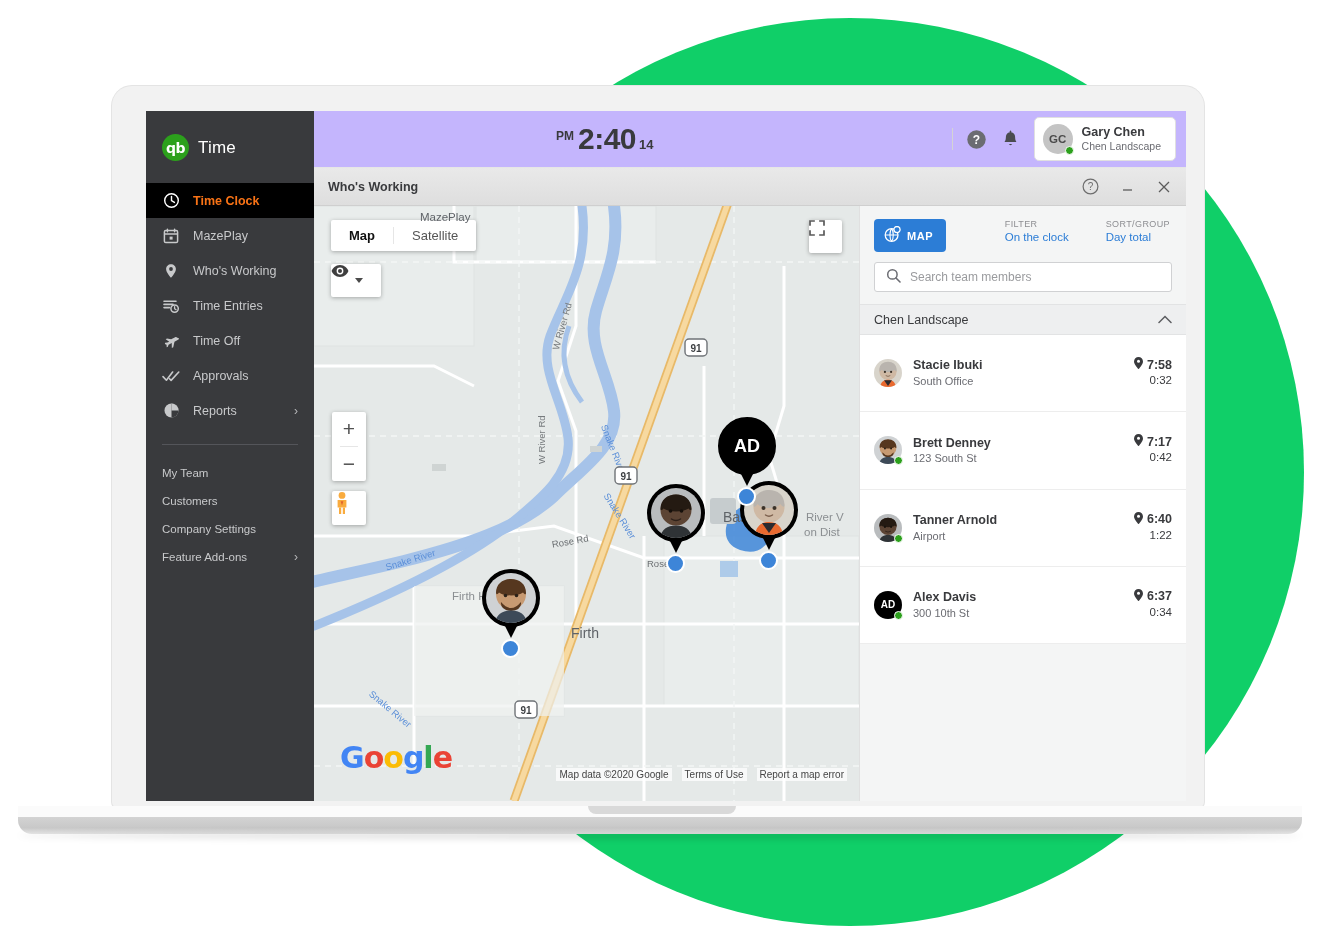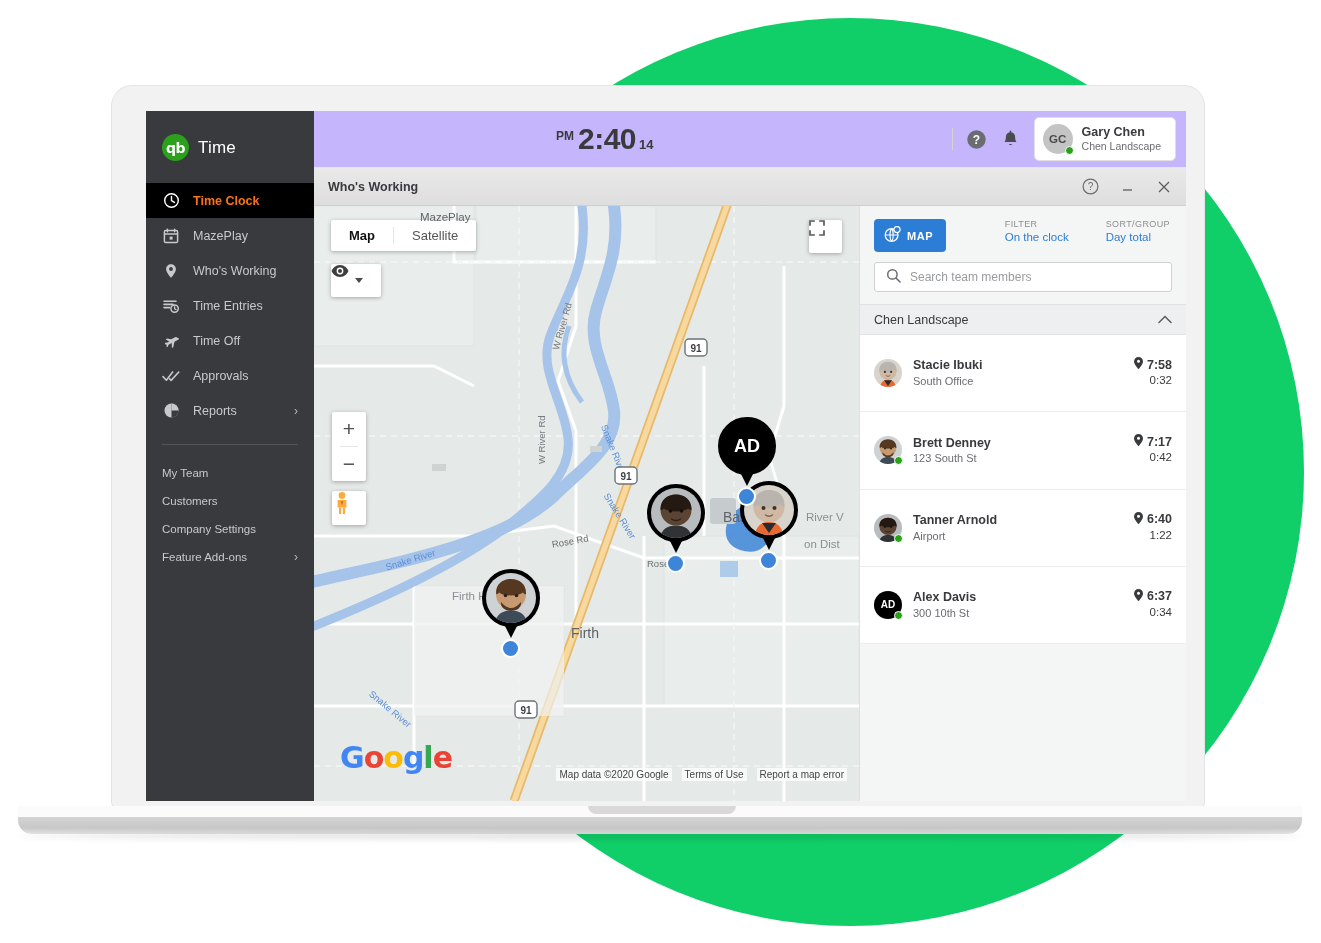--- a/index.html
+++ b/index.html
@@ -521,21 +521,21 @@
               <div class="maplabel" style="left: 295px; top: 217px; font-size: 9.5px; color: rgb(91, 143, 216); font-weight: normal; transform: rotate(68deg); transform-origin: left top;">Snake River</div>
               <div class="maplabel" style="left: 297px; top: 285px; font-size: 9.5px; color: rgb(91, 143, 216); font-weight: normal; transform: rotate(58deg); transform-origin: left top;">Snake River</div>
               <div class="maplabel" style="left: 70px; top: 356px; font-size: 9.5px; color: rgb(91, 143, 216); font-weight: normal; transform: rotate(-17deg); transform-origin: left top;">Snake River</div>
               <div class="maplabel" style="left: 60px; top: 482px; font-size: 9.5px; color: rgb(91, 143, 216); font-weight: normal; transform: rotate(40deg); transform-origin: left top;">Snake River</div>
               <div class="maplabel" style="left: 237px; top: 333px; font-size: 9.5px; color: rgb(107, 111, 114); font-weight: normal; transform: rotate(-10deg); transform-origin: left top;">Rose Rd</div>
               <div class="maplabel" style="left: 333px; top: 352px; font-size: 9.5px; color: rgb(107, 111, 114); font-weight: normal;">Rose Rd</div>
               <div class="maplabel" style="left: 409px; top: 303px; font-size: 14px; color: rgb(95, 99, 104); font-weight: normal;">Basalt</div>
               <div class="maplabel" style="left: 257px; top: 419px; font-size: 14px; color: rgb(95, 99, 104); font-weight: normal;">Firth</div>
               <div class="maplabel" style="left: 138px; top: 384px; font-size: 11.5px; color: rgb(139, 143, 146); font-weight: normal;">Firth High School</div>
               <div class="maplabel" style="left: 492px; top: 305px; font-size: 11.5px; color: rgb(139, 143, 146); font-weight: normal;">River V</div>
-              <div class="maplabel" style="left: 490px; top: 320px; font-size: 11.5px; color: rgb(139, 143, 146); font-weight: normal; margin-top: 12px;">on Dist</div>
+              <div class="maplabel" style="left: 490px; top: 320px; font-size: 11.5px; color: rgb(139, 143, 146); font-weight: normal;">on Dist</div>
             </div>
           <div id="map-shields">
               <div class="maplabel" style="left: 370px; top: 132px;">
                 <svg width="24" height="19" viewBox="0 0 24 19">
       <rect x="1" y="1" width="22" height="17" rx="4" fill="#fff" stroke="#6f7377" stroke-width="1.4"></rect>
       <text x="12" y="13.5" font-size="10" font-weight="bold" fill="#3c3f42" text-anchor="middle" font-family="Liberation Sans">91</text>
     </svg>
               </div>
               <div class="maplabel" style="left: 300px; top: 260px;">
                 <svg width="24" height="19" viewBox="0 0 24 19">

